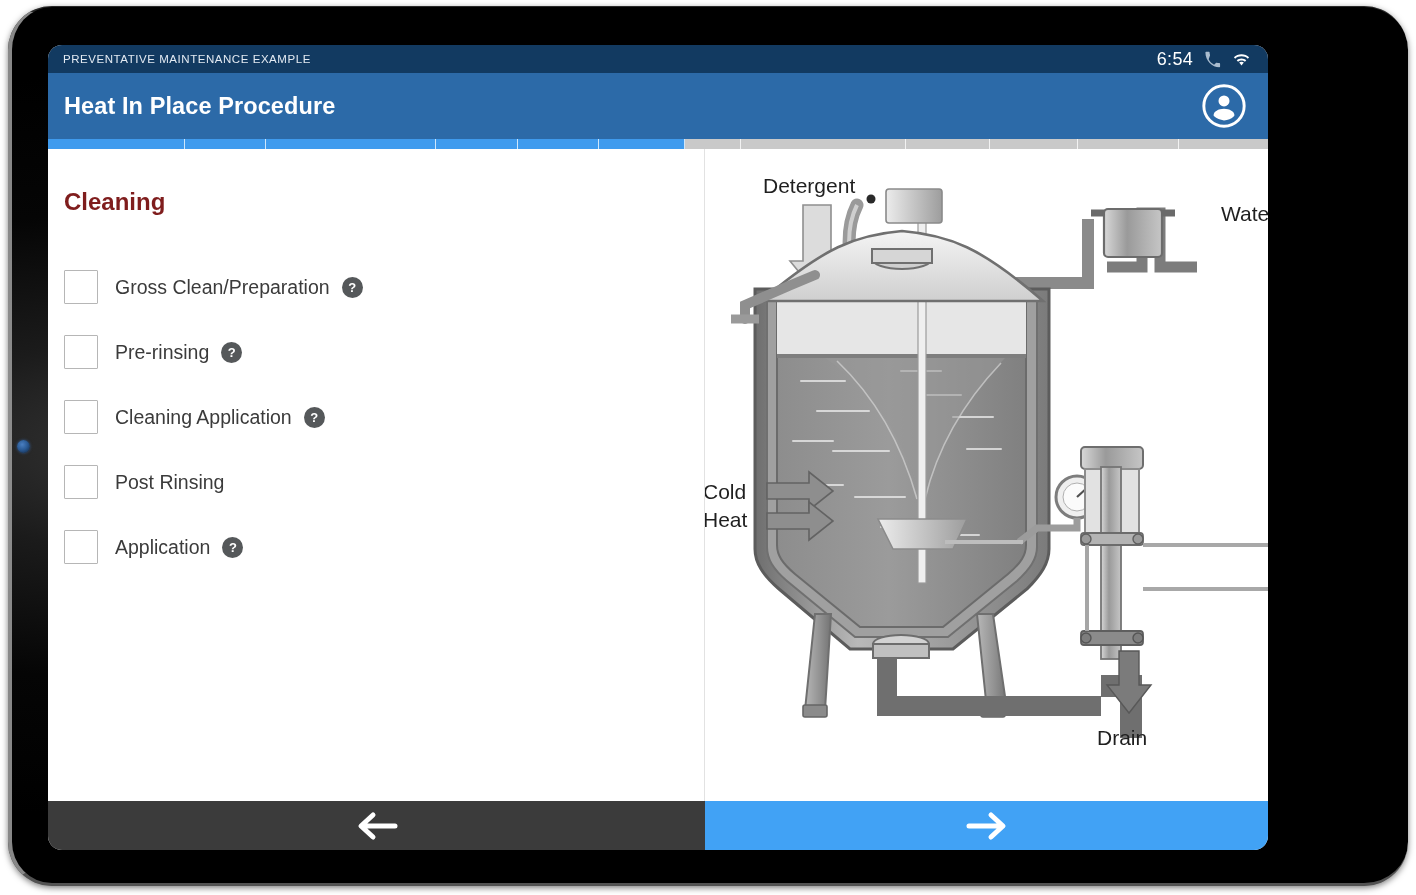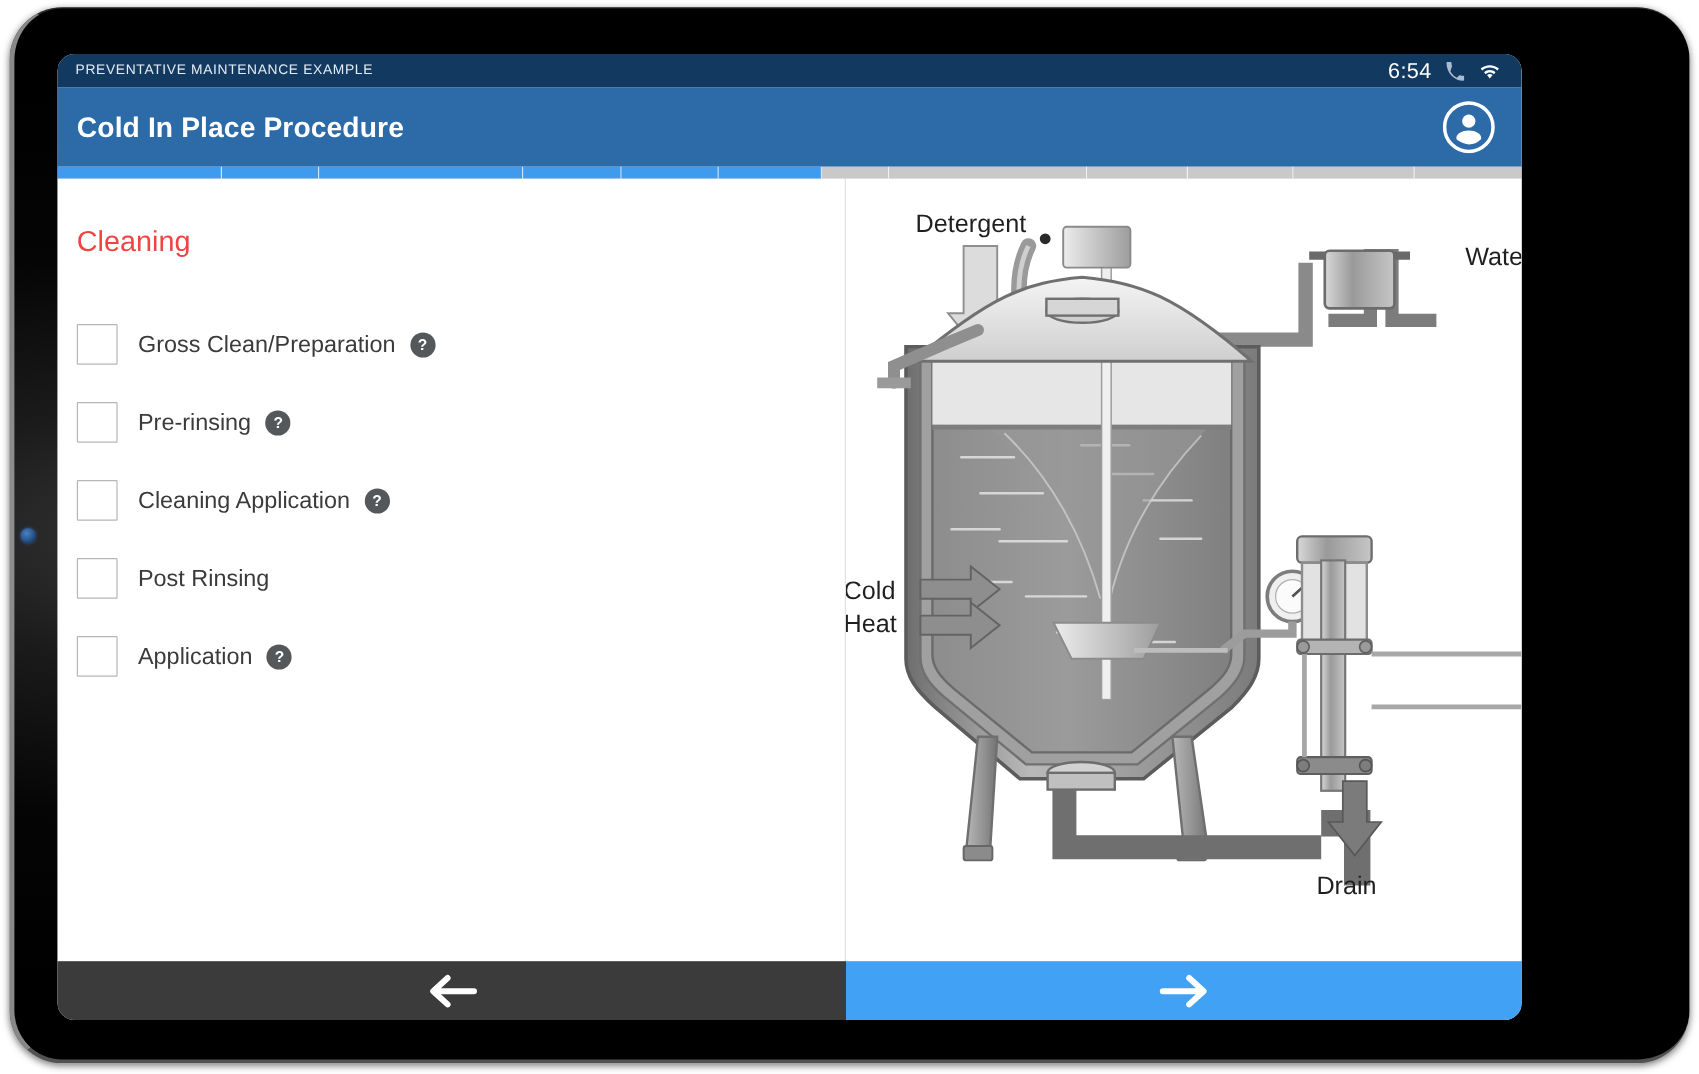--- a/index.html
+++ b/index.html
@@ -59,21 +59,21 @@
   .seg{height:100%;box-sizing:border-box;border-right:1px solid rgba(255,255,255,.75);}
   .seg.done{background:#3f9bee;}
   .seg.todo{background:#c9c9c9;}
   .seg:last-child{border-right:none;}
 
   
   #content{position:absolute;left:0;top:104px;width:100%;height:652px;background:#fff;display:flex;}
   #left-pane{width:657px;height:100%;background:#fff;border-right:1px solid #e2e2e2;box-sizing:border-box;position:relative;}
   #right-pane{flex:1;height:100%;background:#fff;position:relative;overflow:hidden;}
 
-  #section-title{position:absolute;left:16px;top:39px;font-size:24px;font-weight:normal;color:#ef4444;}
+  #section-title{position:absolute;left:16px;top:39px;font-size:24px;font-weight:bold;color:#7f1d1d;}
 
   #checklist{position:absolute;left:16px;top:116px;right:24px;}
   .check-row{display:flex;align-items:center;height:44px;margin-bottom:21px;}
   .checkbox{
     width:32px;height:32px;border:1.6px solid #b6b6b6;background:#fff;border-radius:1px;
     flex:0 0 auto;
   }
   .check-label{font-size:19.5px;color:#3b3b3b;margin-left:17px;white-space:nowrap;}
   .help-icon{
     width:21px;height:21px;border-radius:50%;background:#55585a;color:#fff;
@@ -107,21 +107,21 @@
       </svg>
       <svg class="statico" width="19" height="17" viewBox="0 0 24 20">
         <path fill="#ffffff" d="M12 17.5l2.9-3.6c-.8-.7-1.8-1.1-2.9-1.1s-2.1.4-2.9 1.1L12 17.5z"></path>
         <path fill="#ffffff" d="M12 8.6c-2.3 0-4.4.9-6 2.3l1.6 2c1.2-1.1 2.7-1.7 4.4-1.7s3.2.6 4.4 1.7l1.6-2c-1.6-1.4-3.7-2.3-6-2.3z"></path>
         <path fill="#ffffff" d="M12 3.4C8.3 3.4 4.9 4.8 2.4 7l1.6 2C6.1 7.1 8.9 6 12 6s5.9 1.1 8 3l1.6-2C19.1 4.8 15.7 3.4 12 3.4z"></path>
       </svg>
     </div>
   </div>
 
   <div id="app-bar">
-    <div id="app-title">Cold In Place Procedure</div>
+    <div id="app-title">Heat In Place Procedure</div>
     <svg id="avatar-btn" viewBox="0 0 48 48">
       <circle cx="24" cy="24" r="22" fill="none" stroke="#ffffff" stroke-width="3.2"></circle>
       <circle cx="24" cy="18.5" r="6" fill="#ffffff"></circle>
       <path fill="#ffffff" d="M24 27c-6.2 0-11.3 3.3-11.3 6.6 0 .6 0 1 .2 1.4A19.9 19.9 0 0 0 24 39.7c4.2 0 8-1.4 11.1-4.7.2-.4.2-.8.2-1.4C35.3 30.3 30.2 27 24 27z"></path>
     </svg>
   </div>
 
   <div id="progress-bar">
       <div class="seg done" style="width: 11.2%;"></div>
       <div class="seg done" style="width: 6.7%;"></div>

